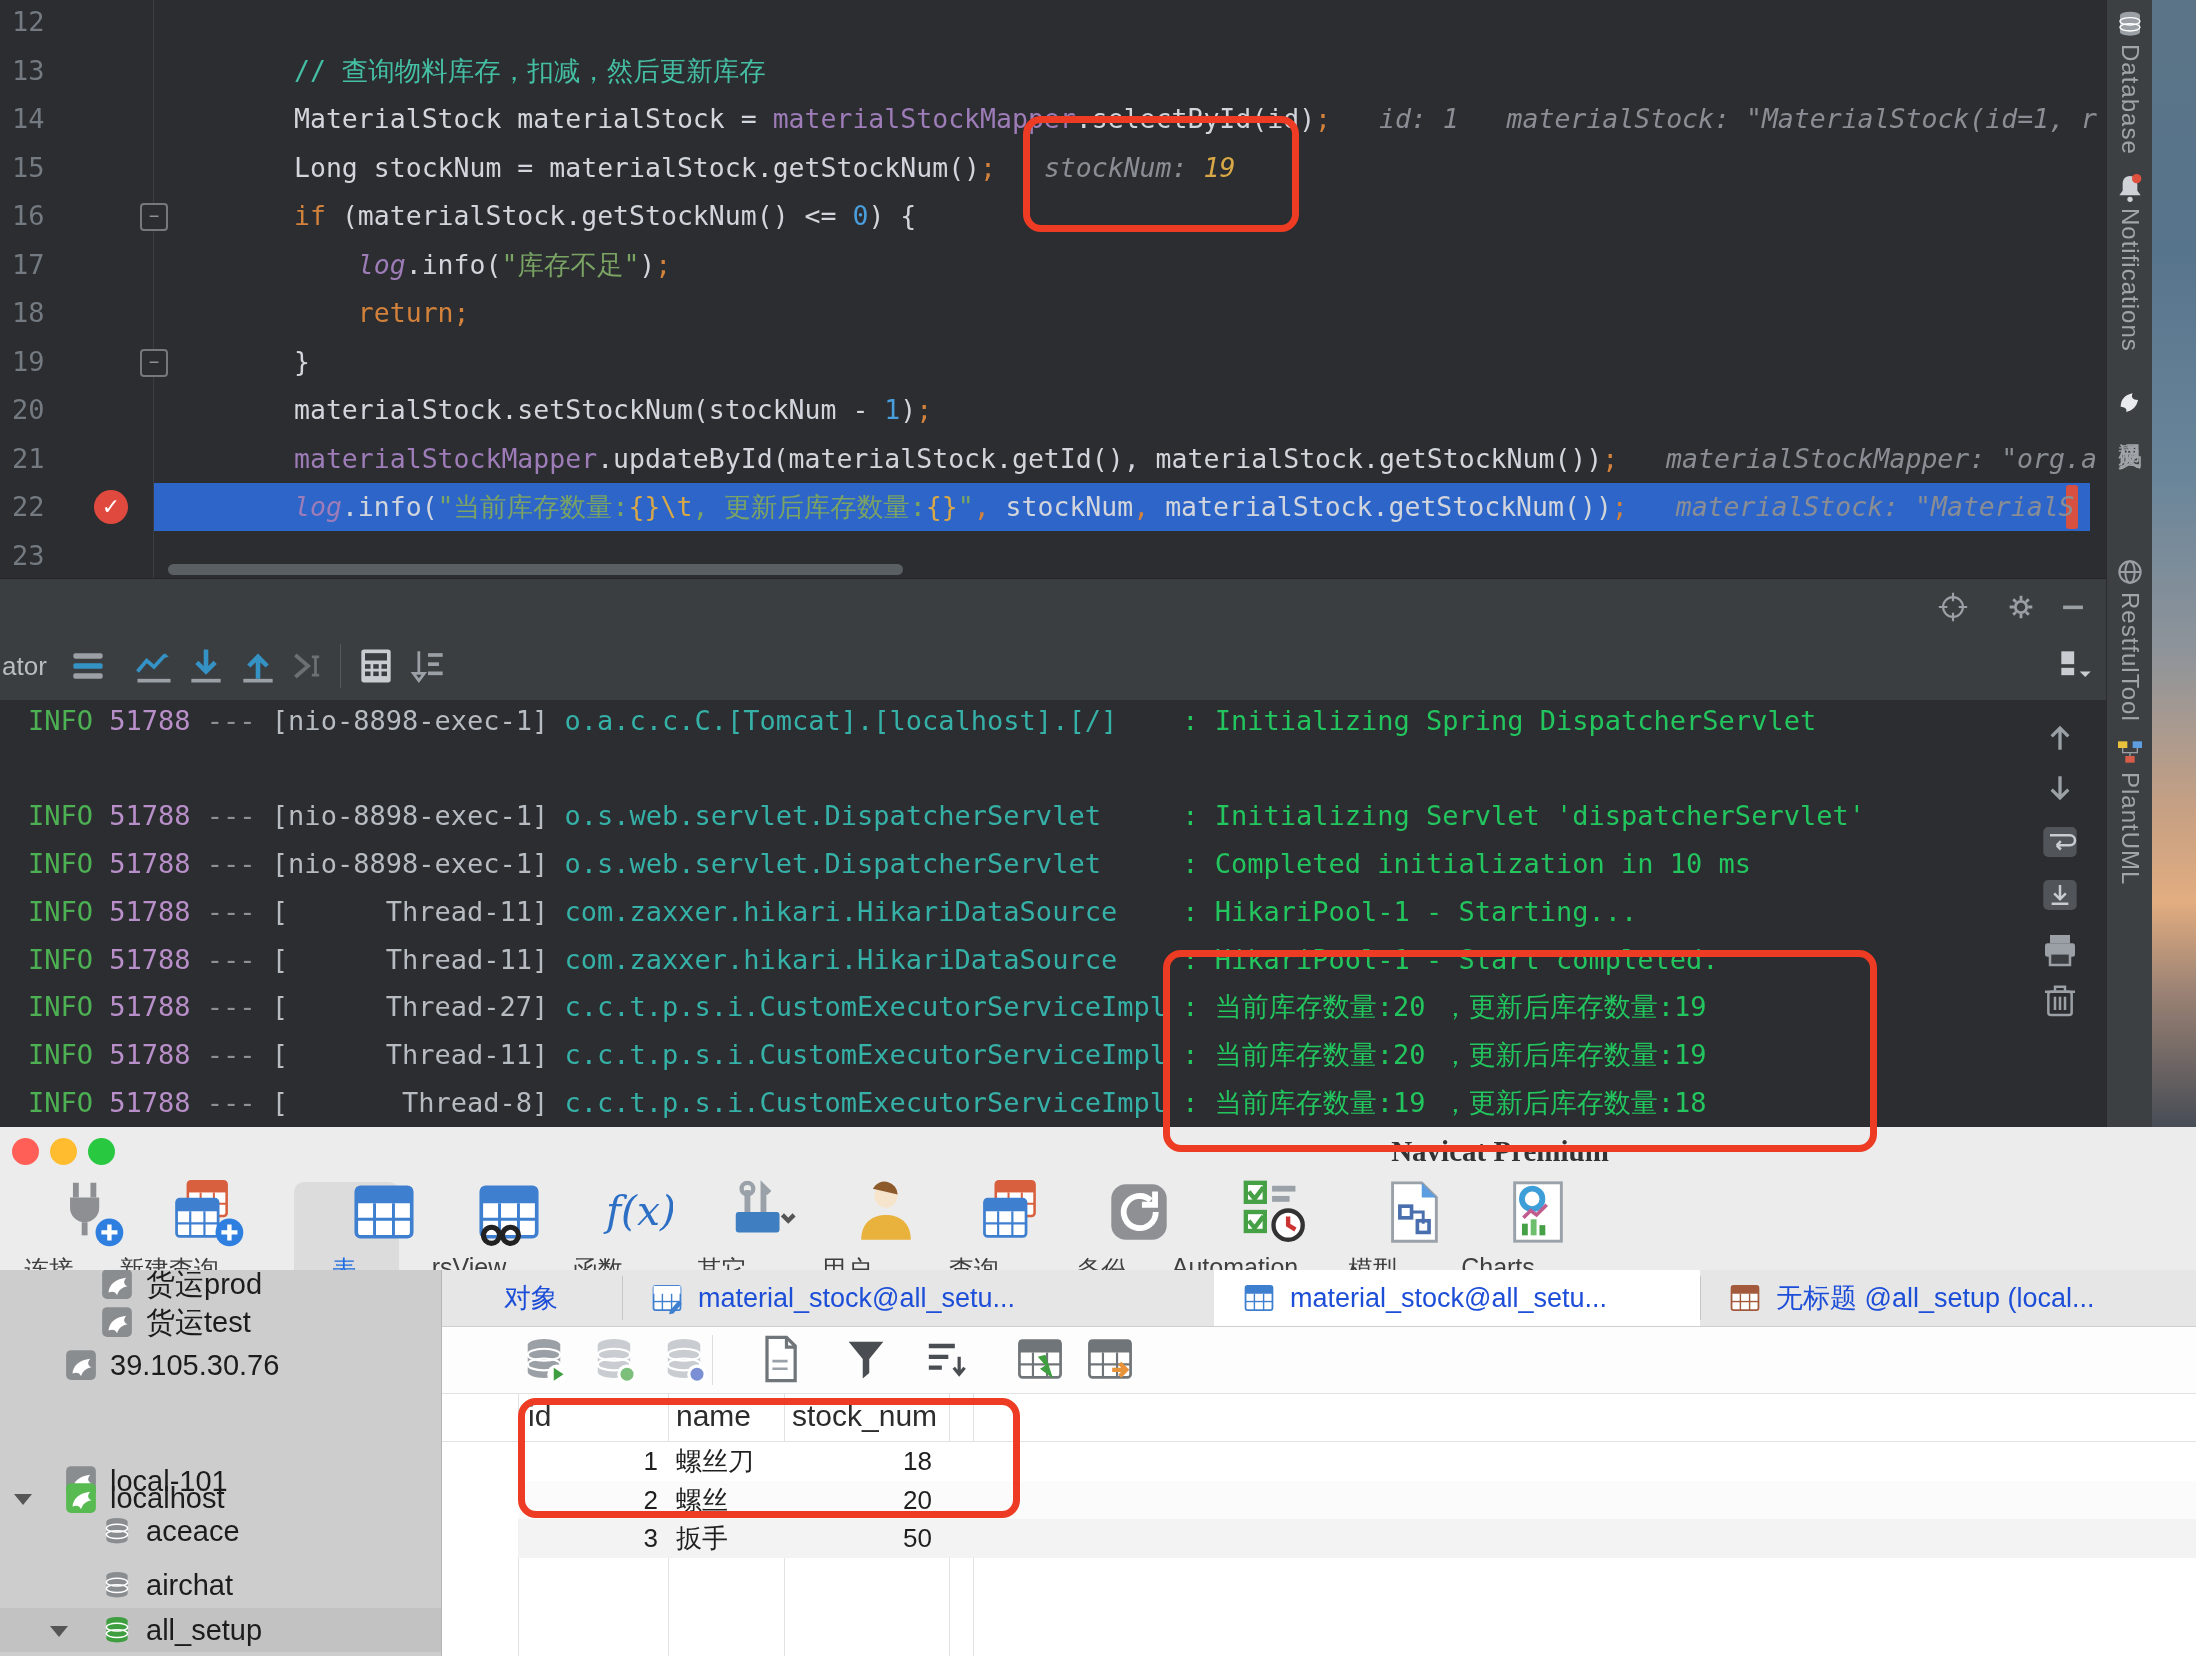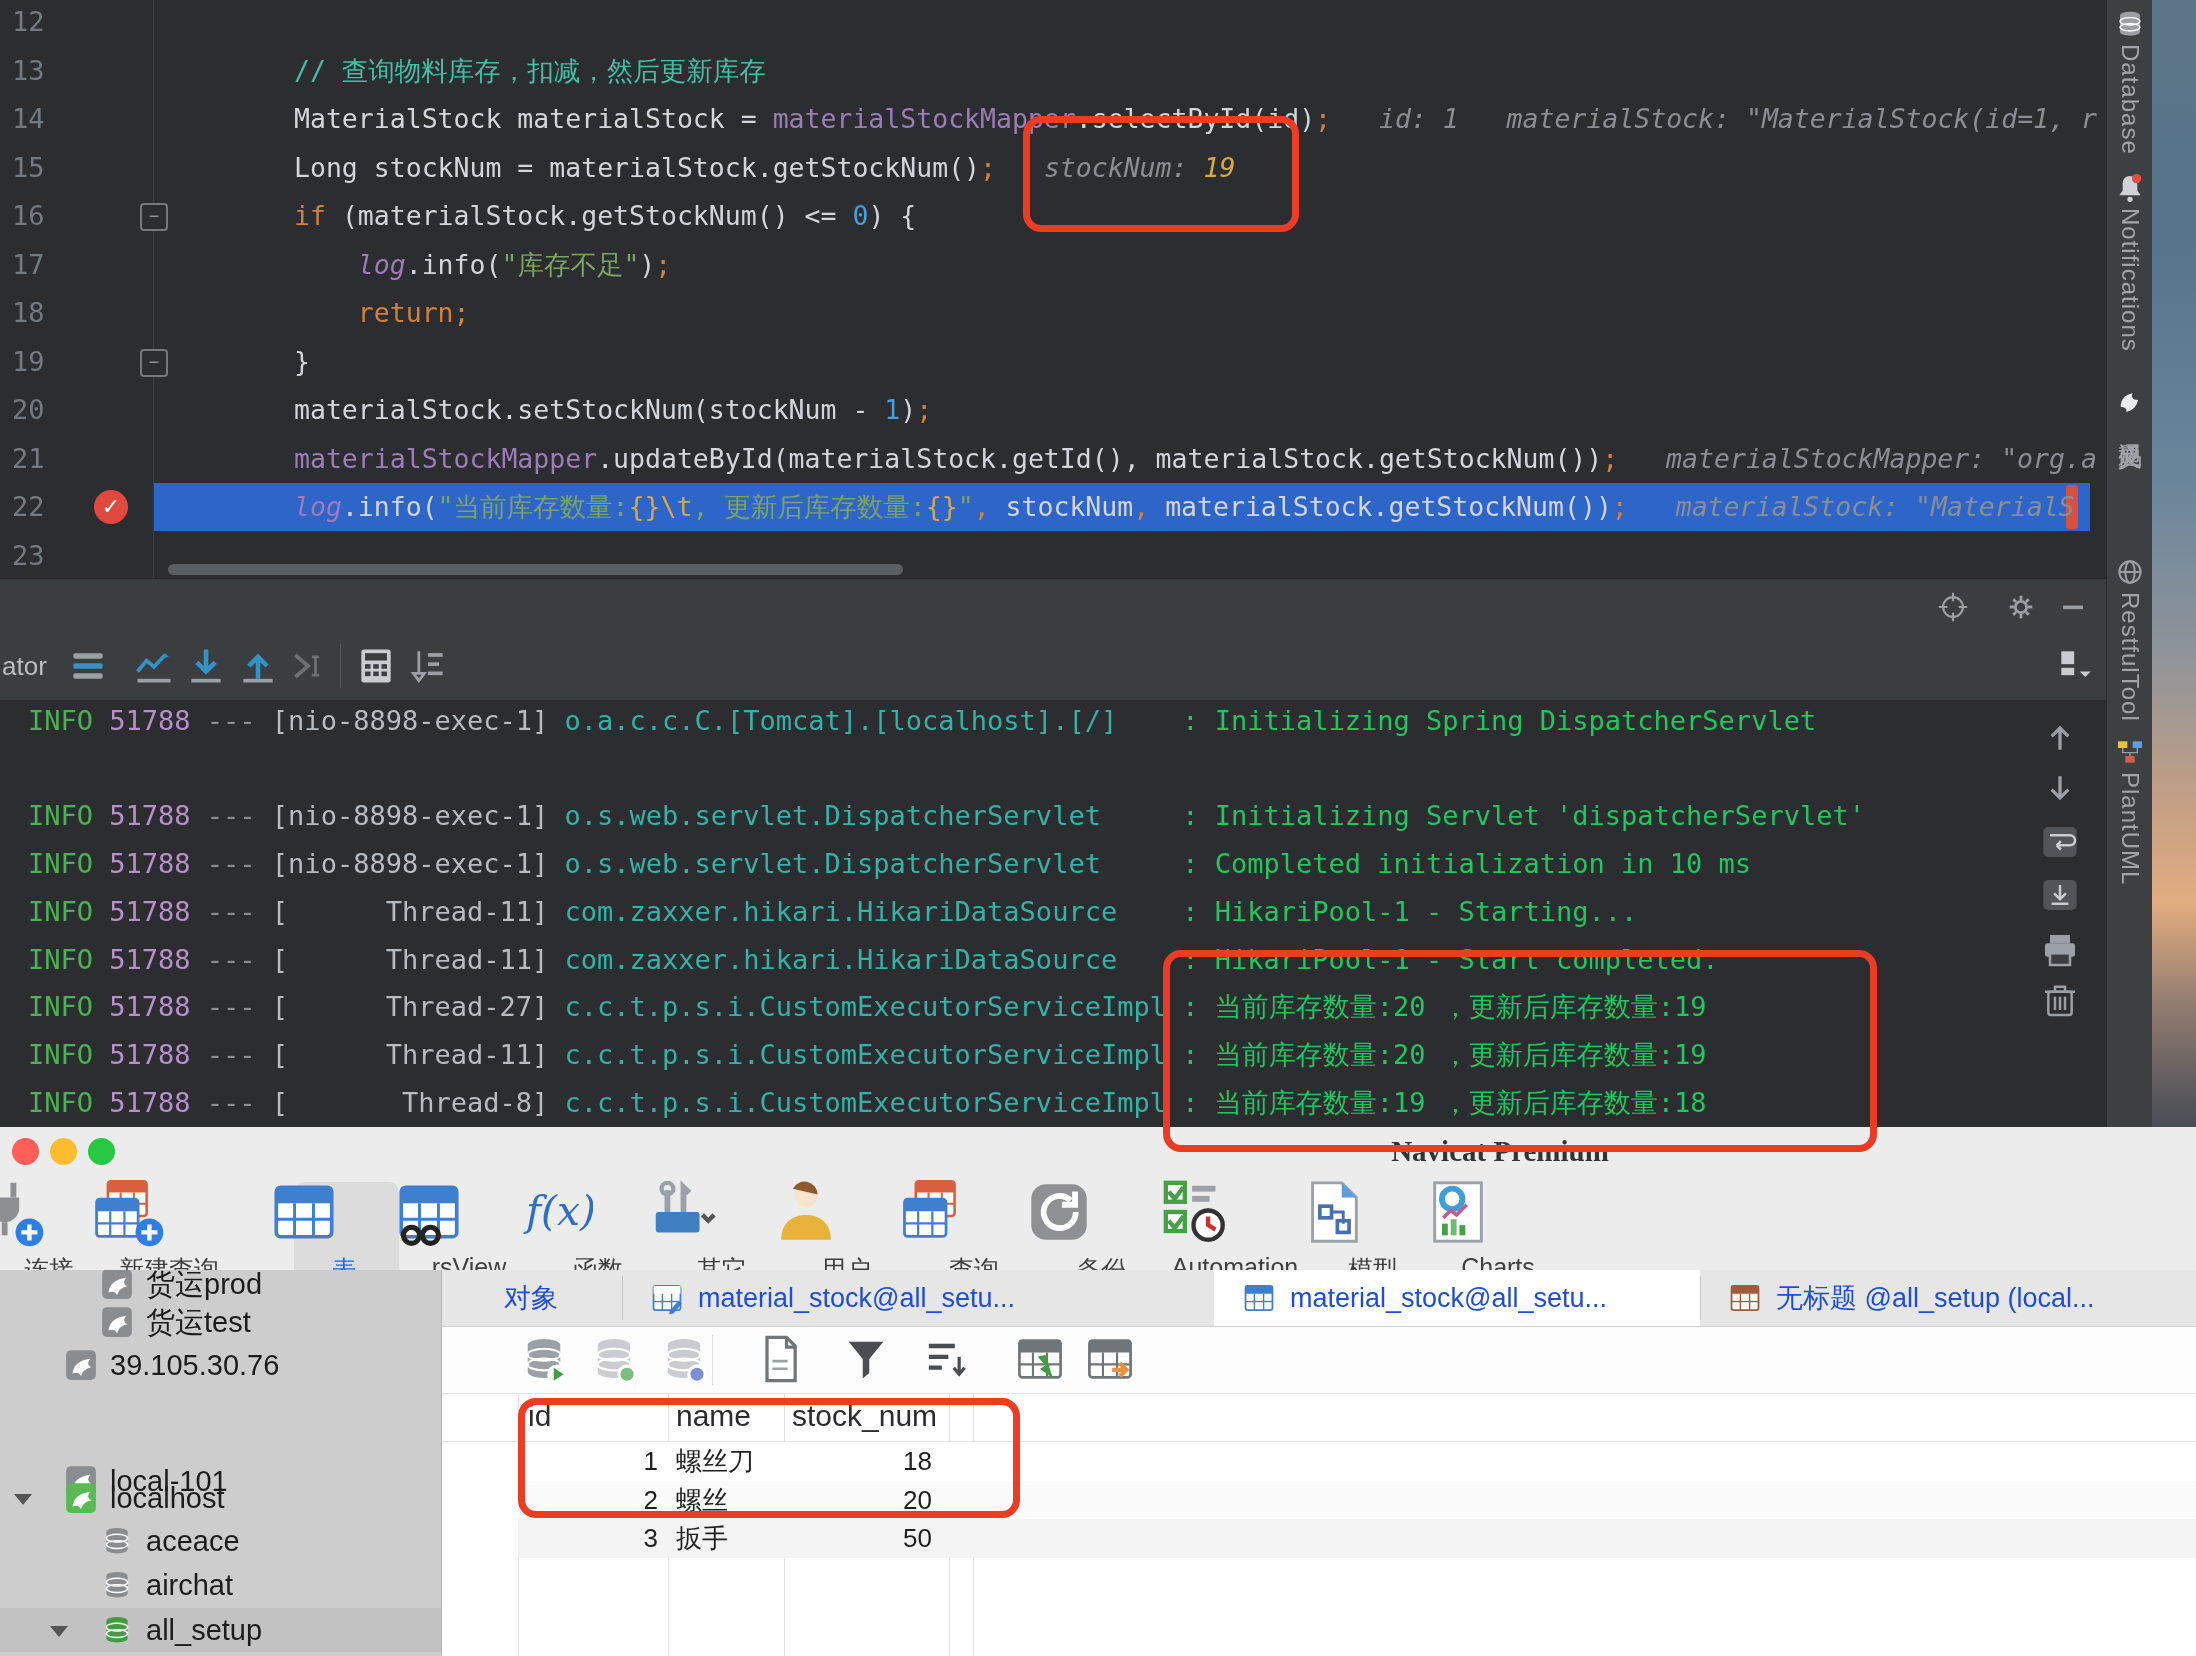--- a/index.html
+++ b/index.html
@@ -30,21 +30,21 @@
   .stripe-label{writing-mode:vertical-rl;color:#a1a5aa;font-size:24px;letter-spacing:1px;}
   #wall{position:absolute;left:2152px;top:0;width:44px;height:1127px;
     background:linear-gradient(#5c7487 0%,#56748c 22%,#69859a 42%,#8f949a 58%,#c7a083 72%,#e2ad80 80%,#9b8274 88%,#474c55 100%);}
   
   .redbox{position:absolute;border:7px solid #ee3b24;border-radius:18px;z-index:50;background:transparent;}
   
   #nav{position:absolute;left:0;top:1127px;width:2196px;height:529px;background:#ececec;}
   .tl{position:absolute;top:11px;width:27px;height:27px;border-radius:50%;}
   #nav-title{position:absolute;left:1330px;top:8px;width:340px;text-align:center;font-weight:bold;font-size:29px;color:#333;font-family:Liberation Serif, serif;}
   .nt-item{position:absolute;top:46px;width:150px;height:120px;text-align:center;}
-  .nt-ico{height:78px;display:flex;align-items:center;justify-content:flex-start;}
+  .nt-ico{height:78px;display:flex;align-items:center;justify-content:flex-end;}
   .nt-label{font-size:25px;color:#3f3f3f;margin-top:2px;}
   .nt-sel-bg{position:absolute;left:294px;top:55px;width:105px;height:108px;background:#dcdcdc;border-radius:10px;}
   #sidebar{position:absolute;left:0;top:143px;width:441px;height:386px;background:#cdcdcd;overflow:hidden;border-right:1px solid #b5b5b5;}
   .tree-row{position:absolute;left:0;width:441px;height:44px;line-height:44px;font-size:29px;color:#1c1c1c;}
   .tree-ico{position:absolute;top:5px;width:34px;height:34px;}
   .chev{position:absolute;top:18px;width:0;height:0;border-left:9px solid transparent;border-right:9px solid transparent;border-top:11px solid #555;}
   #content{position:absolute;left:442px;top:143px;width:1754px;height:386px;background:#fff;overflow:hidden;}
   #tabsbar{position:absolute;left:0;top:0;width:1754px;height:56px;background:#e6e6e6;border-bottom:1px solid #cfcfcf;}
   .tab{position:absolute;top:0;height:56px;line-height:56px;font-size:27px;color:#1d4ed8;}
   .tabsep{position:absolute;top:6px;width:1px;height:44px;background:#c6c6c6;}
@@ -496,21 +496,21 @@
         <div class="tree-row" style="top: 206px;">
           <div class="chev" style="left: 14px;"></div>
           <div class="tree-ico" style="left: 64px;">
             <svg viewBox="0 0 48 48" width="100%" height="100%">
               <rect x="3" y="3" width="42" height="42" rx="7" fill="#57bb51"></rect>
               <path d="M12 36c1-11 9-19 25-21-5 6-3 10 2 12-9 2-13 6-15 13-2-5-6-6-12-4z" fill="#fff"></path>
             </svg>
           </div>
           <div style="position: absolute; left: 110px; top: 0px;">localhost</div>
         </div>
-        <div class="tree-row" style="top: 249px;">
+        <div class="tree-row" style="top: 239px;">
           <div class="tree-ico" style="left: 100px;">
             <svg viewBox="0 0 48 48" width="100%" height="100%">
               <ellipse cx="24" cy="11" rx="15" ry="5.5" fill="#8a8d90"></ellipse>
               <path d="M9 11v25c0 3 6.7 5.5 15 5.5s15-2.5 15-5.5V11" fill="#8a8d90"></path>
               <ellipse cx="24" cy="20" rx="15" ry="5.5" fill="none" stroke="#fff" stroke-width="2"></ellipse>
               <ellipse cx="24" cy="29" rx="15" ry="5.5" fill="none" stroke="#fff" stroke-width="2"></ellipse>
             </svg>
           </div>
           <div style="position: absolute; left: 146px; top: 0px;">aceace</div>
         </div>

